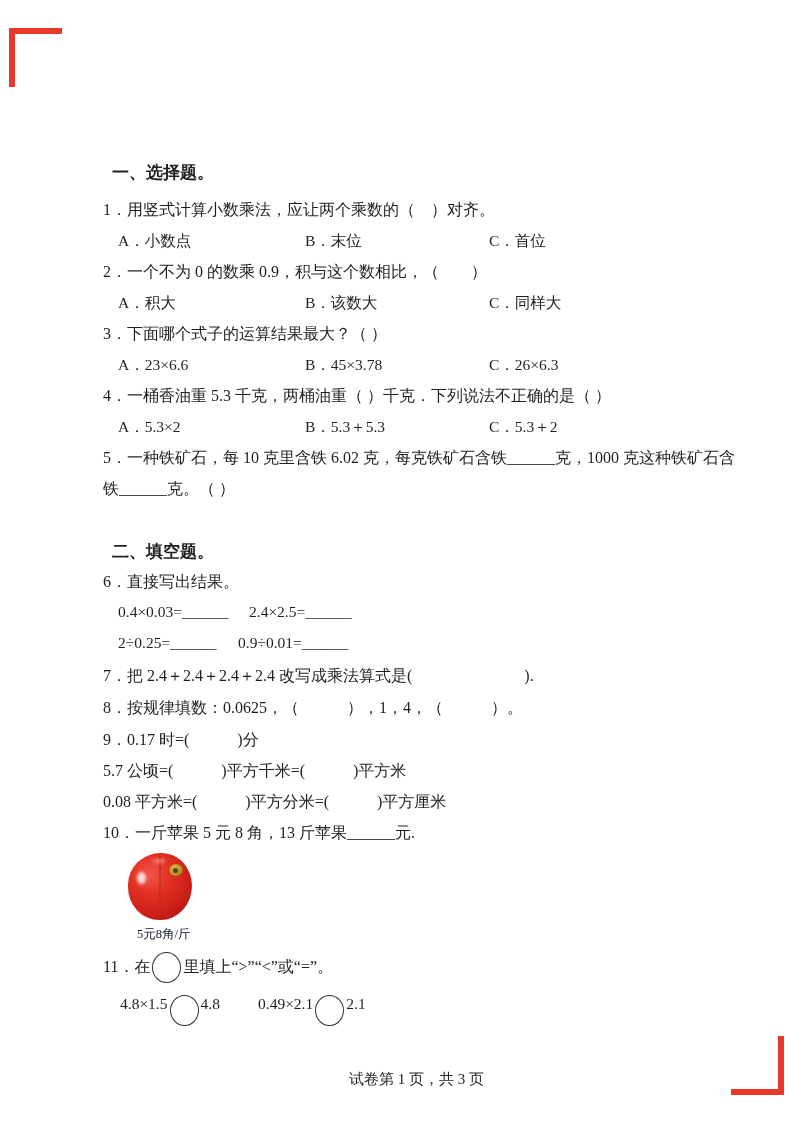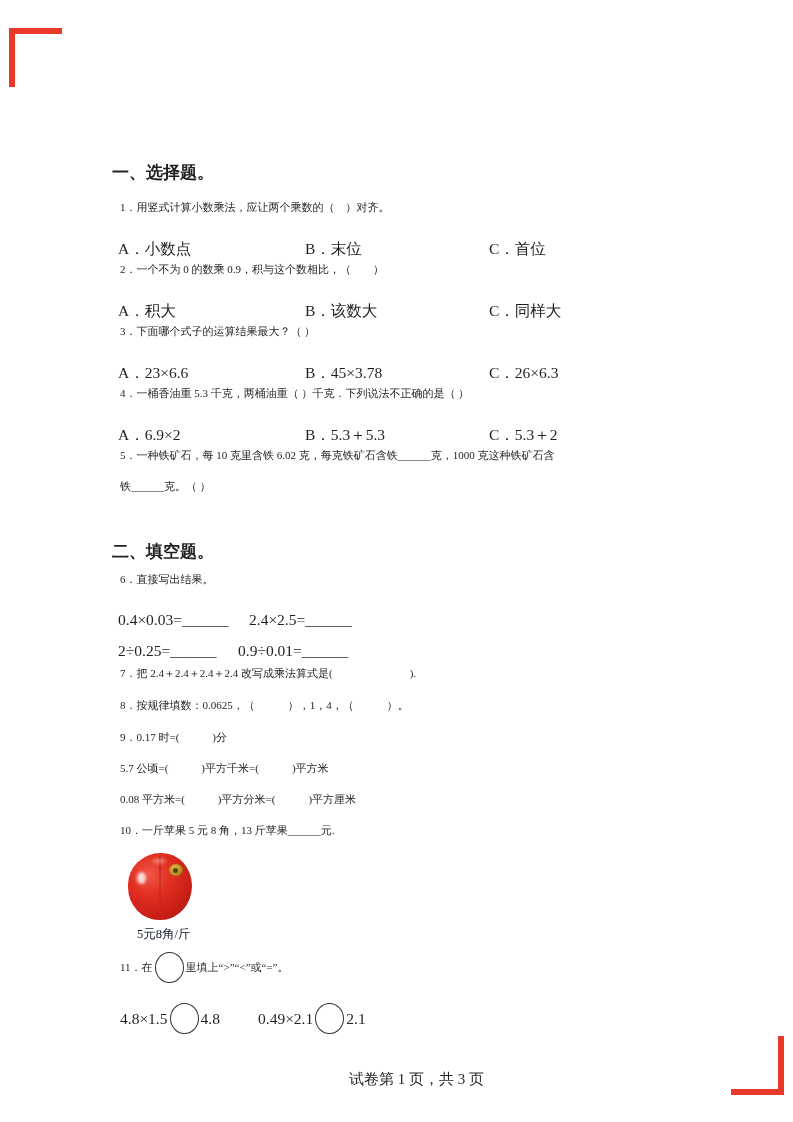--- a/index.html
+++ b/index.html
@@ -24,26 +24,26 @@
   }
   .title{
     position:absolute;top:120px;left:0;width:100%;
     text-align:center;font-size:26px;font-weight:bold;letter-spacing:1px;
     white-space:pre;
   }
   .heading{
     position:absolute;left:112px;font-size:17px;font-weight:bold;white-space:pre;
   }
   .line{
-    position:absolute;left:120px;font-size:11px;white-space:pre;
+    position:absolute;left:103px;font-size:16px;white-space:pre;
   }
   .row{position:absolute;left:0;top:0;width:100%;height:22px;}
-  .opt{position:absolute;font-size:15.5px;white-space:pre;margin-top:8px;}
+  .opt{position:absolute;font-size:15.5px;white-space:pre;}
   .flexline{display:flex;align-items:center;height:34px;}
-  .inlineflex{display:inline-flex;align-items:center;}
+  .inlineflex{display:inline-flex;}
   .circle{
     display:inline-block;width:27px;height:29px;
     border:1.5px solid #333;border-radius:50%;
     margin:0 2px;flex:0 0 auto;
   }
   .footer{
     position:absolute;left:0;top:1070px;width:100%;
     text-align:center;font-size:15px;white-space:pre;
     padding-left:40px;box-sizing:border-box;
   }
@@ -106,21 +106,21 @@
 
   <div class="line" style="top:324px">3．下面哪个式子的运算结果最大？（ ）</div>
   <div class="row" style="top:355px">
     <span class="opt" style="left:118px">A．23×6.6</span>
     <span class="opt" style="left:305px">B．45×3.78</span>
     <span class="opt" style="left:489px">C．26×6.3</span>
   </div>
 
   <div class="line" style="top:386px">4．一桶香油重 5.3 千克，两桶油重（ ）千克．下列说法不正确的是（ ）</div>
   <div class="row" style="top:417px">
-    <span class="opt" style="left:118px">A．6.9×2</span>
+    <span class="opt" style="left:118px">A．5.3×2</span>
     <span class="opt" style="left:305px">B．5.3＋5.3</span>
     <span class="opt" style="left:489px">C．5.3＋2</span>
   </div>
 
   <div class="line" style="top:448px">5．一种铁矿石，每 10 克里含铁 6.02 克，每克铁矿石含铁______克，1000 克这种铁矿石含</div>
   <div class="line" style="top:479px">铁______克。（ ）</div>
 
   <div class="heading" style="top:540px">二、填空题。</div>
 
   <div class="line" style="top:572px">6．直接写出结果。</div>

